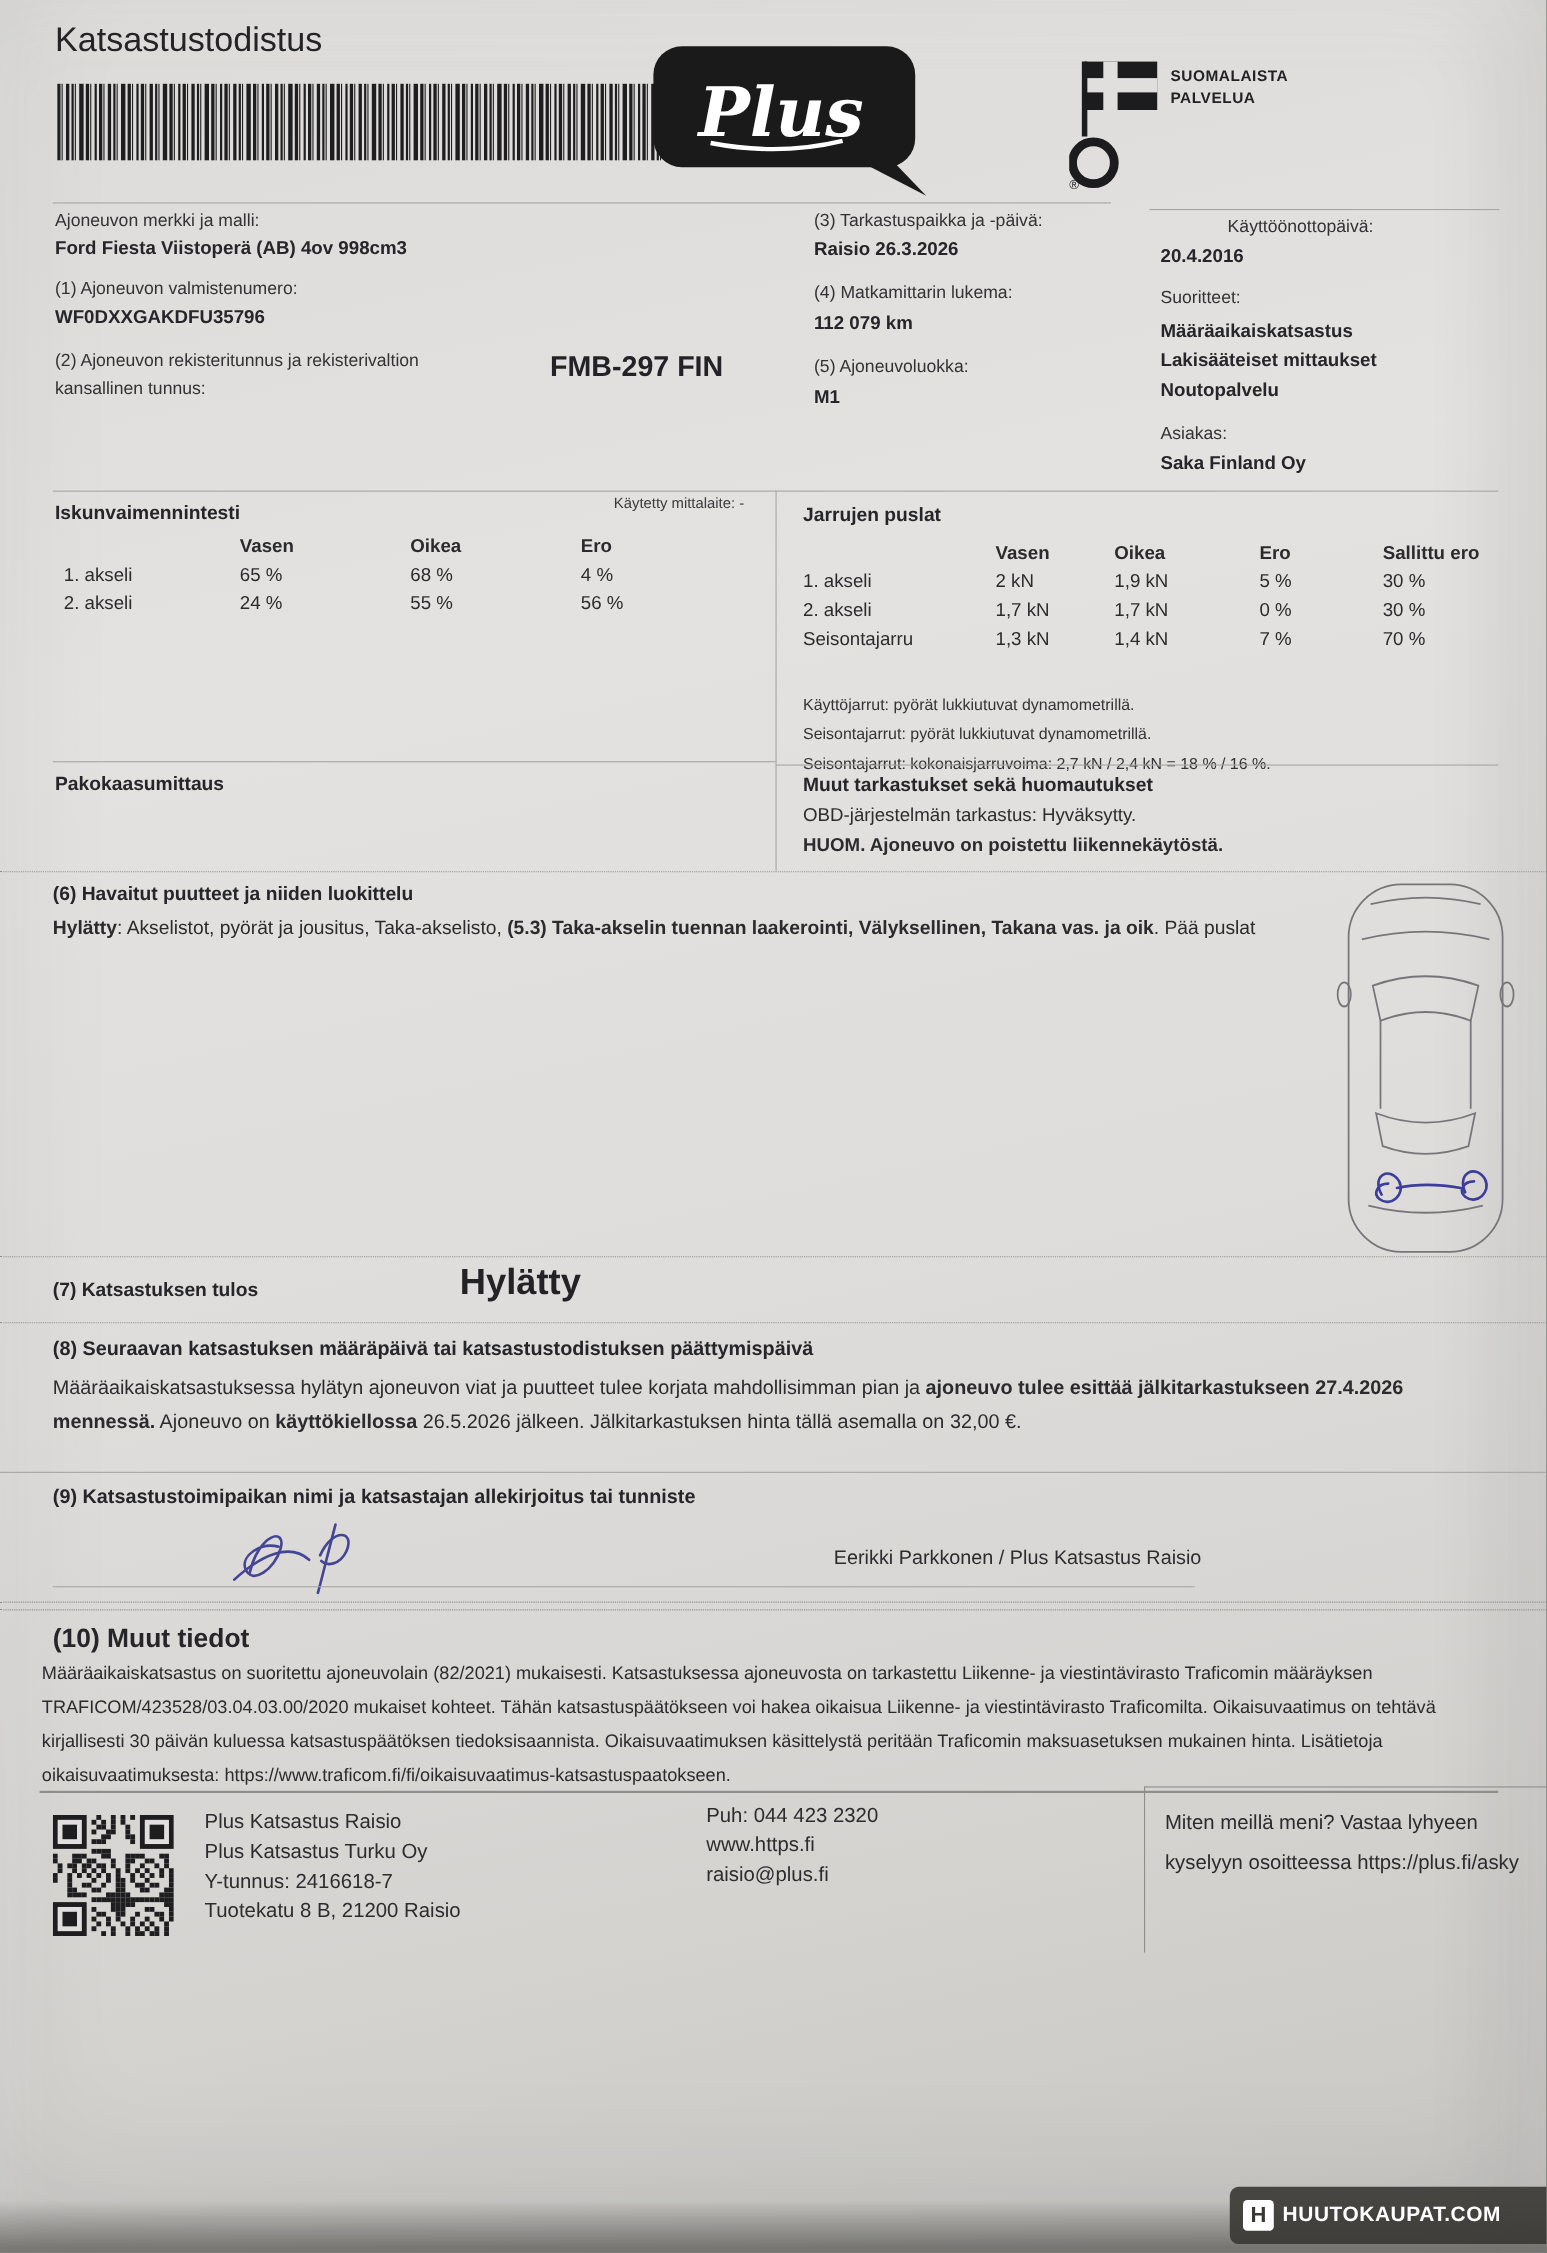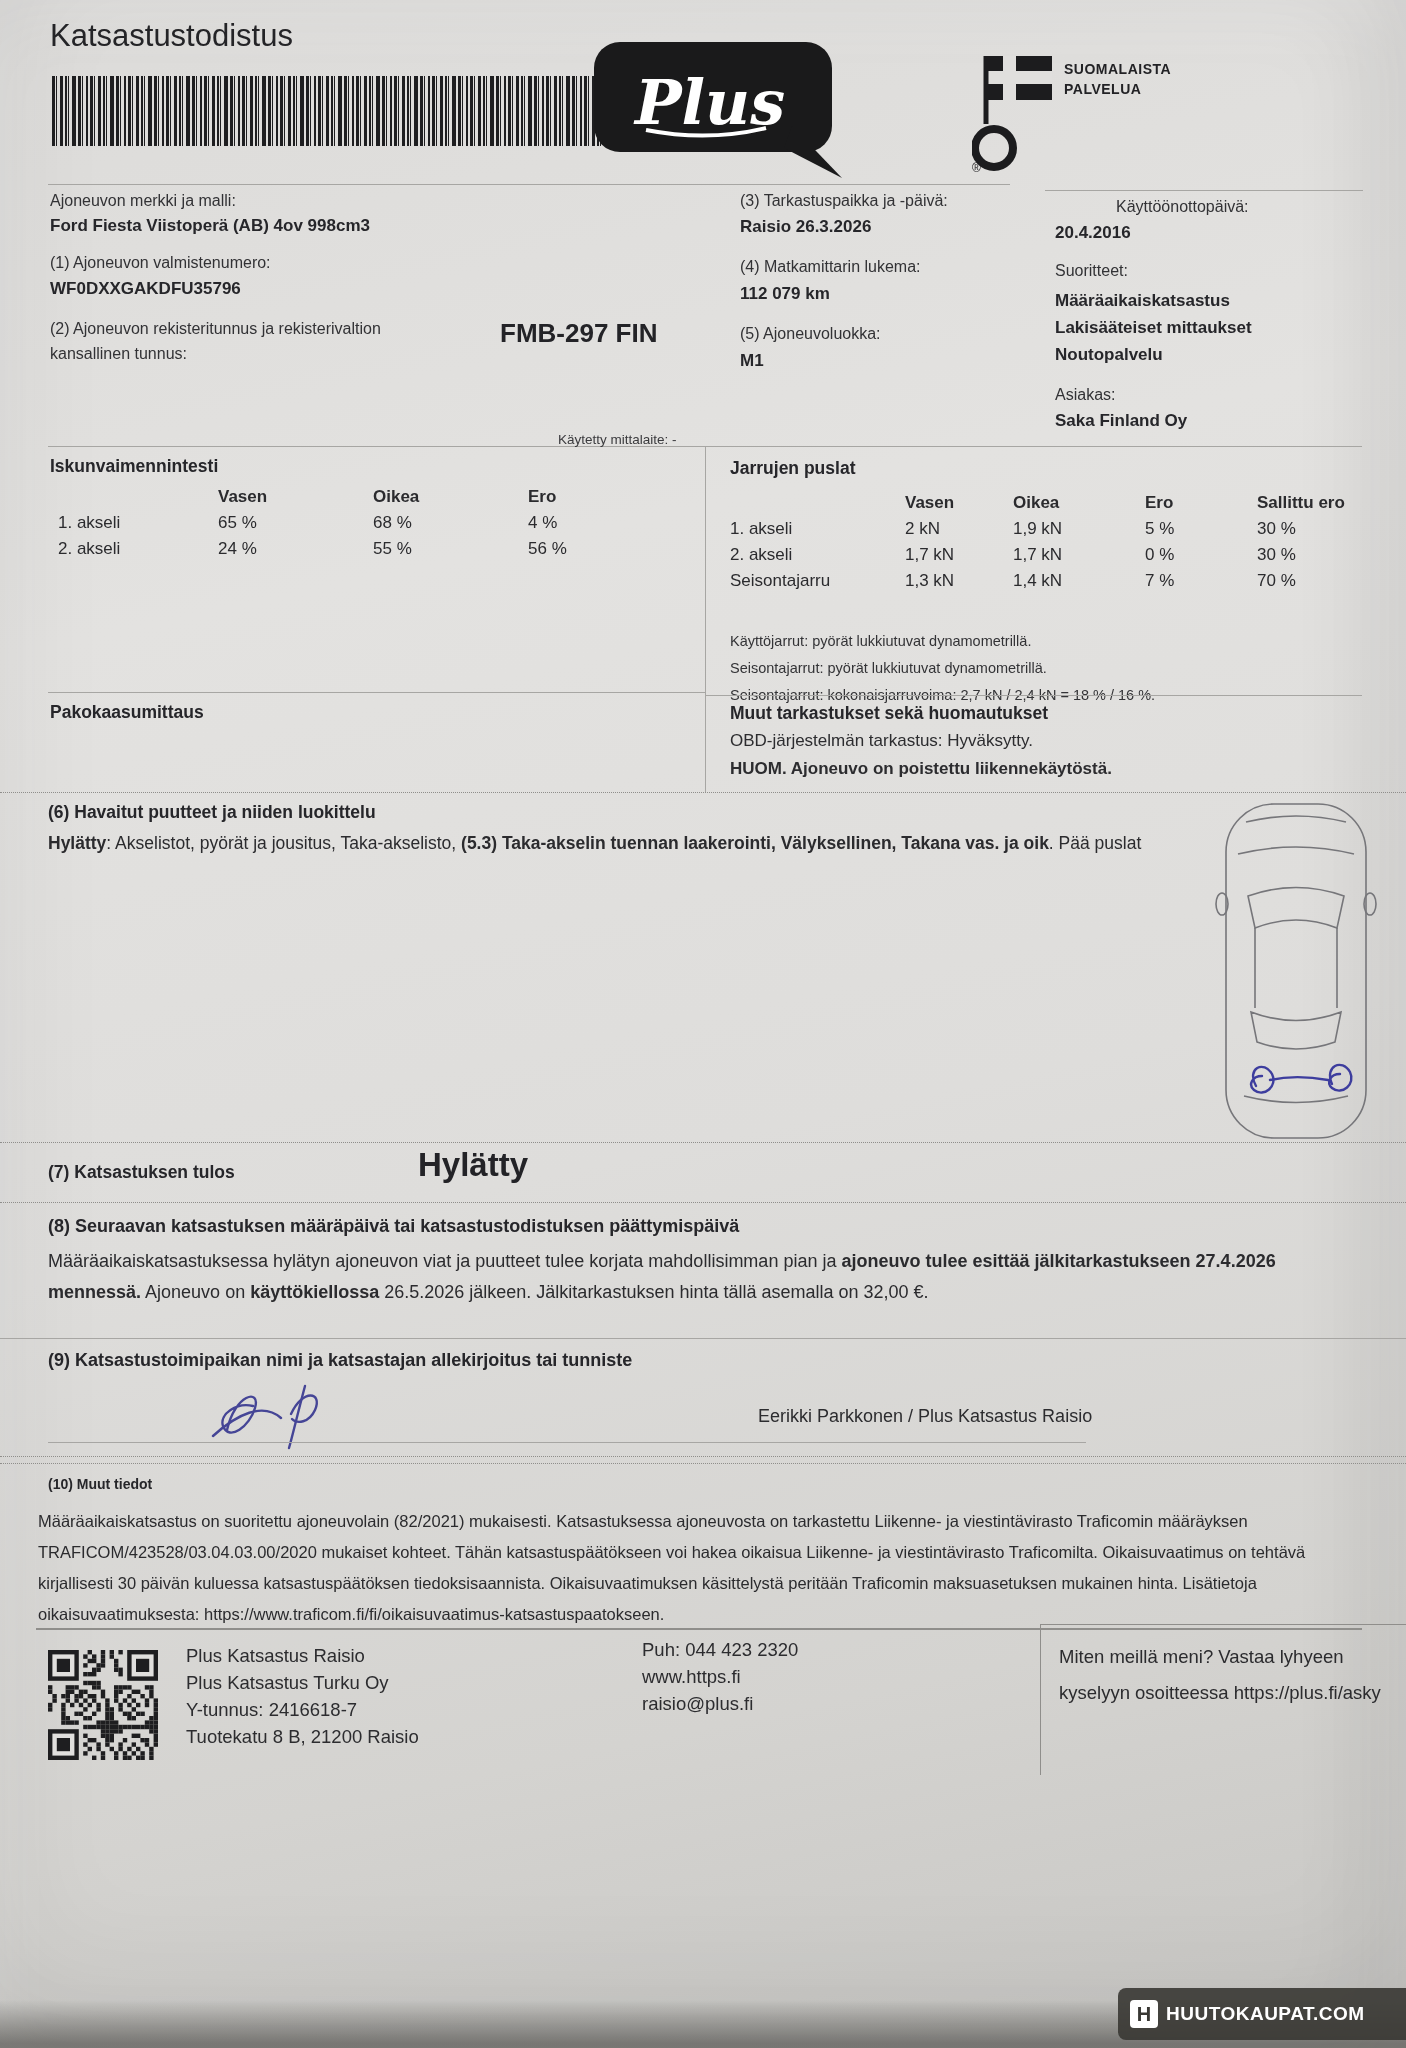--- a/index.html
+++ b/index.html
@@ -227,21 +227,21 @@
       <div>Noutopalvelu</div>
     </div>
 
   <div class="abs lbl" style="left:1055px;top:386px;">Asiakas:</div>
   <div class="abs val" style="left:1055px;top:411px;">Saka Finland Oy</div>
 
   <div class="hr" style="left:48px;top:446px;width:1314px;"></div>
   <div class="vr" style="left:705px;top:446px;height:346px;"></div>
 
   <div class="abs sec-title" style="left:50px;top:456px;">Iskunvaimennintesti</div>
-  <div class="abs small-note" style="left:558px;top:432px;text-align:right;">Käytetty mittalaite: -</div>
+  <div class="abs small-note" style="left:558px;top:450px;text-align:right;">Käytetty mittalaite: -</div>
 
   <div class="tbl" style="left:58px;top:487px;grid-template-columns:160px 155px 155px 110px;">
     <div></div>
     <div class="h">Vasen</div>
     <div class="h">Oikea</div>
     <div class="h">Ero</div>
 
     <div>1. akseli</div>
     <div>65 %</div>
     <div>68 %</div>
@@ -337,21 +337,21 @@
       <path d="M100,14 C92,44 88,62 84,76"></path>
       <path d="M86,42 C98,16 118,20 110,38 C104,51 92,52 87,47"></path>
     </g>
   </svg>
 
   <div class="abs" style="left:758px;top:1406px;font-size:18px;">Eerikki Parkkonen / Plus Katsastus Raisio</div>
   <div class="hr" style="left:48px;top:1442px;width:1038px;"></div>
   <div class="hr dot" style="left:0px;top:1456px;width:1406px;"></div>
   <div class="hr dot" style="left:0px;top:1463px;width:1406px;"></div>
 
-  <div class="abs sec-title" style="left:48px;top:1476px;font-size:14px;">(10) Muut tiedot</div>
+  <div class="abs sec-title" style="left:48px;top:1476px;font-size:24px;">(10) Muut tiedot</div>
   <div class="abs" style="left:38px;top:1506px;width:1336px;font-size:16.5px;line-height:31px;color:#2b2b2e;">Määräaikaiskatsastus on suoritettu ajoneuvolain (82/2021) mukaisesti. Katsastuksessa ajoneuvosta on tarkastettu Liikenne- ja viestintävirasto Traficomin määräyksen TRAFICOM/423528/03.04.03.00/2020 mukaiset kohteet. Tähän katsastuspäätökseen voi hakea oikaisua Liikenne- ja viestintävirasto Traficomilta. Oikaisuvaatimus on tehtävä kirjallisesti 30 päivän kuluessa katsastuspäätöksen tiedoksisaannista. Oikaisuvaatimuksen käsittelystä peritään Traficomin maksuasetuksen mukainen hinta. Lisätietoja oikaisuvaatimuksesta: https://www.traficom.fi/fi/oikaisuvaatimus-katsastuspaatokseen.</div>
 
   <div class="hr" style="left:36px;top:1628px;width:1326px;border-top-width:2px;border-color:#8f8e8b;"></div>
 
   <svg class="abs" style="left:48px;top:1650px;" width="110" height="110">
       <rect x="39.6" y="0" width="4.4" height="4.4" fill="#1e1e20"></rect>
       <rect x="52.800000000000004" y="0" width="4.4" height="4.4" fill="#1e1e20"></rect>
       <rect x="61.60000000000001" y="0" width="4.4" height="4.4" fill="#1e1e20"></rect>
       <rect x="70.4" y="0" width="4.4" height="4.4" fill="#1e1e20"></rect>
       <rect x="35.2" y="4.4" width="4.4" height="4.4" fill="#1e1e20"></rect>

